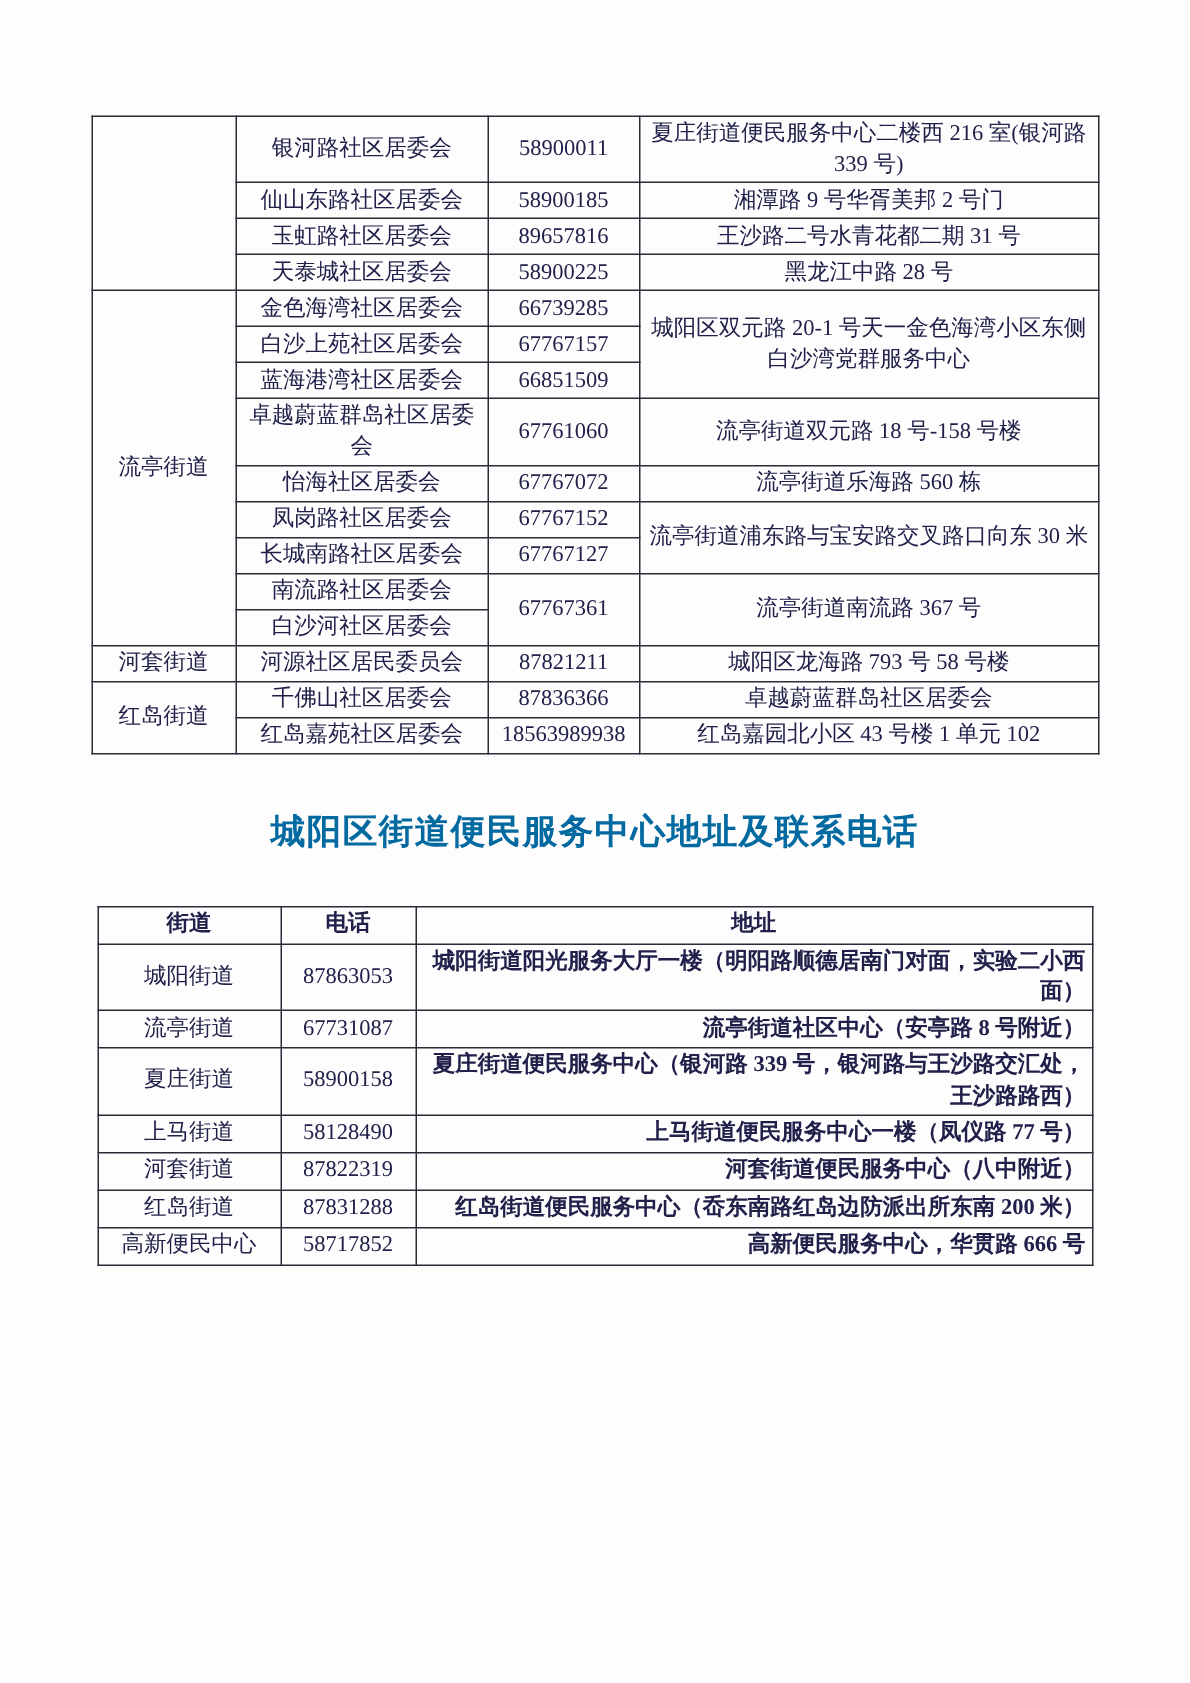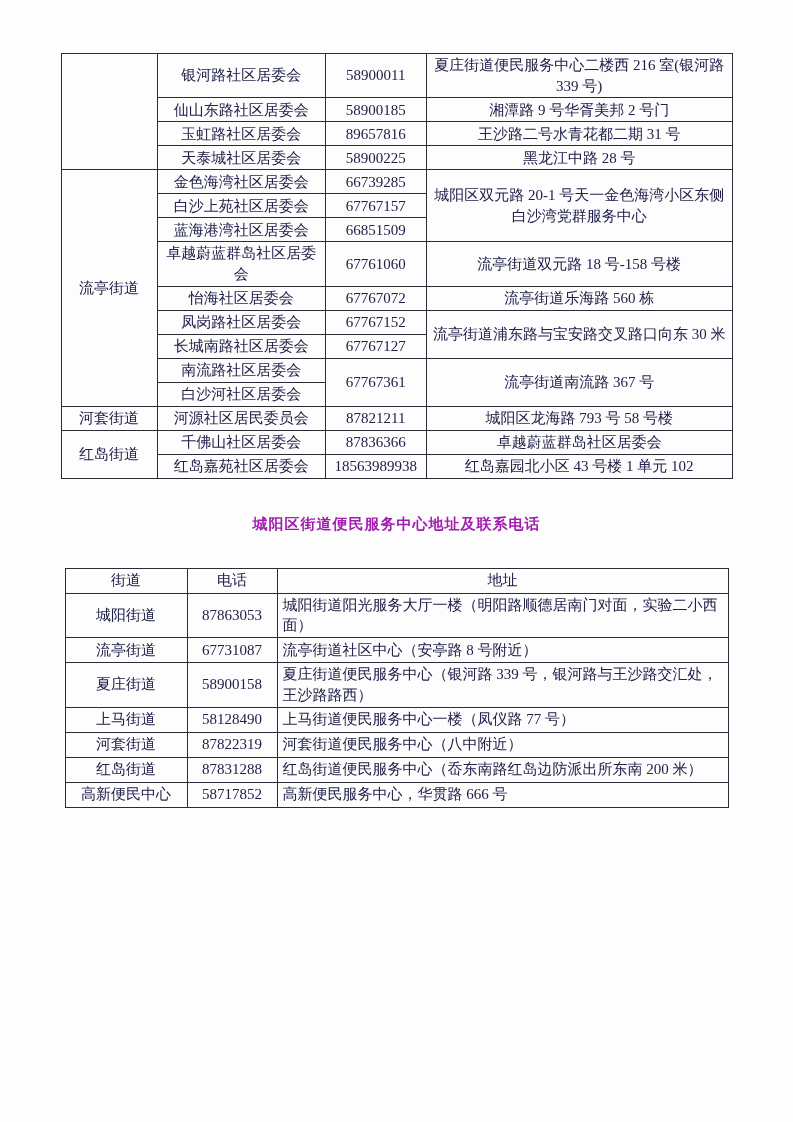--- a/index.html
+++ b/index.html
@@ -23,47 +23,47 @@
     font-size: 15px;
     line-height: 1.38;
     padding: 1px 4px;
     text-align: center;
     vertical-align: middle;
     color: #20204a;
     overflow: hidden;
   }
 
   
-  .t1 { width: 672px; margin-top: 53px; }
+  .t1 { width: 672px; margin-top: 77px; }
   .t1 col.c-street { width: 95px; }
   .t1 col.c-name   { width: 166px; }
   .t1 col.c-phone  { width: 100px; }
   .t1 col.c-addr   { width: 302px; }
   .t1 tr { height: 24px; }
   .t1 .phone { word-break: break-all; }
   .t1 .addr  { white-space: pre-line; font-family: Liberation Serif, serif; }
 
   
   .section-title {
     margin: 36px auto 0 auto;
     text-align: center;
-    font-size: 15px;
+    font-size: 23px;
     font-weight: bold;
-    color: #a21caf;
+    color: #0369a1;
     letter-spacing: 1px;
   }
 
   
   .t2 { width: 663px; margin-top: 34px; }
   .t2 col.c-street { width: 122px; }
   .t2 col.c-phone  { width: 90px; }
   .t2 col.c-addr   { width: 451px; }
   .t2 tr { height: 25px; }
-  .t2 td.addr { text-align: left; padding-left: 5px; }
-  .t2 th { font-weight: normal; }
+  .t2 td.addr { text-align: right; padding-left: 5px; font-weight: bold; }
+  .t2 th { font-weight: bold; }
 </style>
 </head>
 <body>
 
 <div class="page">
 
   <table class="t1">
     <colgroup>
       <col class="c-street">
         <col class="c-name">

